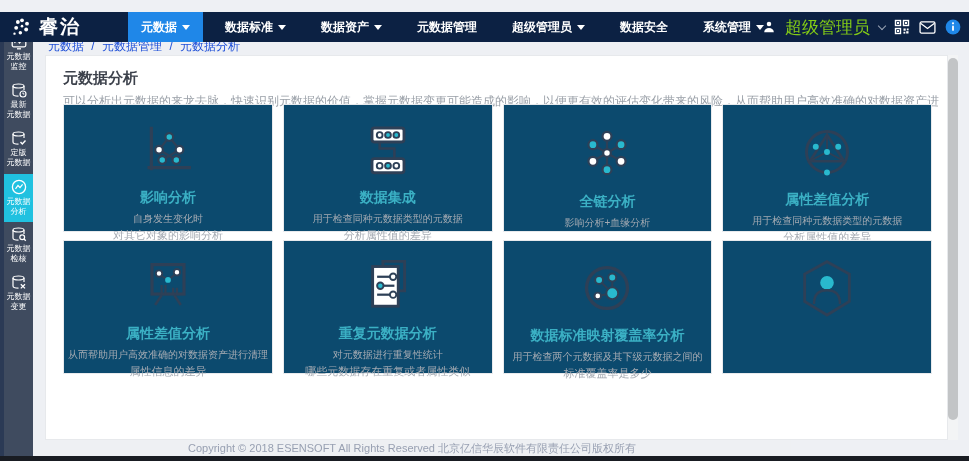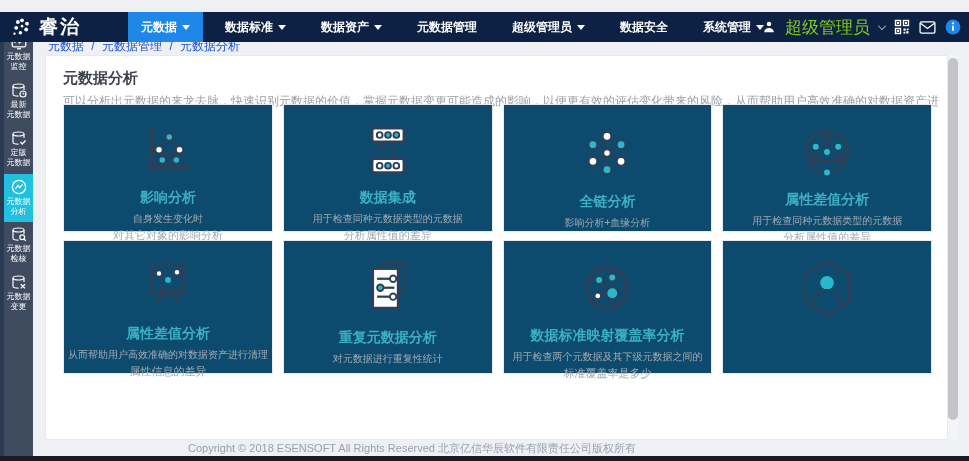--- a/index.html
+++ b/index.html
@@ -340,20 +340,21 @@
               <path d="M33 48 H60"></path>
               <path d="M33 62 H60"></path>
           </g>
           <circle cx="58" cy="34" r="5" fill="#ffffff" stroke="#2e4057" stroke-width="3"></circle>
           <circle cx="38" cy="48" r="5" fill="#29b9ce" stroke="#2e4057" stroke-width="3"></circle>
           <circle cx="58" cy="62" r="5" fill="#ffffff" stroke="#2e4057" stroke-width="3"></circle>
         </svg>
       </div>
       <div class="card-title">重复元数据分析</div>
       <div class="card-desc">对元数据进行重复性统计</div>
+      <div class="card-desc2">哪些元数据存在重复或者属性类似</div>
     </div>
 
     <div class="card">
       <div class="card-icon">
         <svg width="66" height="66" viewBox="0 0 100 100">
           <circle cx="50" cy="50" r="31" fill="none" stroke="#2e4057" stroke-width="5"></circle>
           <g stroke="#2e4057" stroke-width="3">
             <path d="M58 58 L38 38 M58 58 L58 34 M58 58 L36 62" fill="none"></path>
             <circle cx="38" cy="38" r="6" fill="#29b9ce"></circle>
             <circle cx="58" cy="34" r="6" fill="#29b9ce"></circle>

